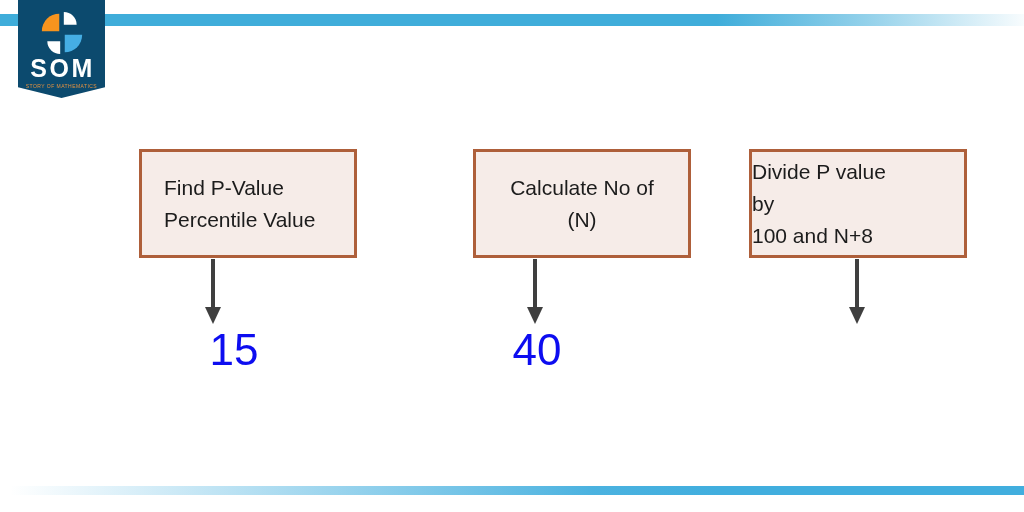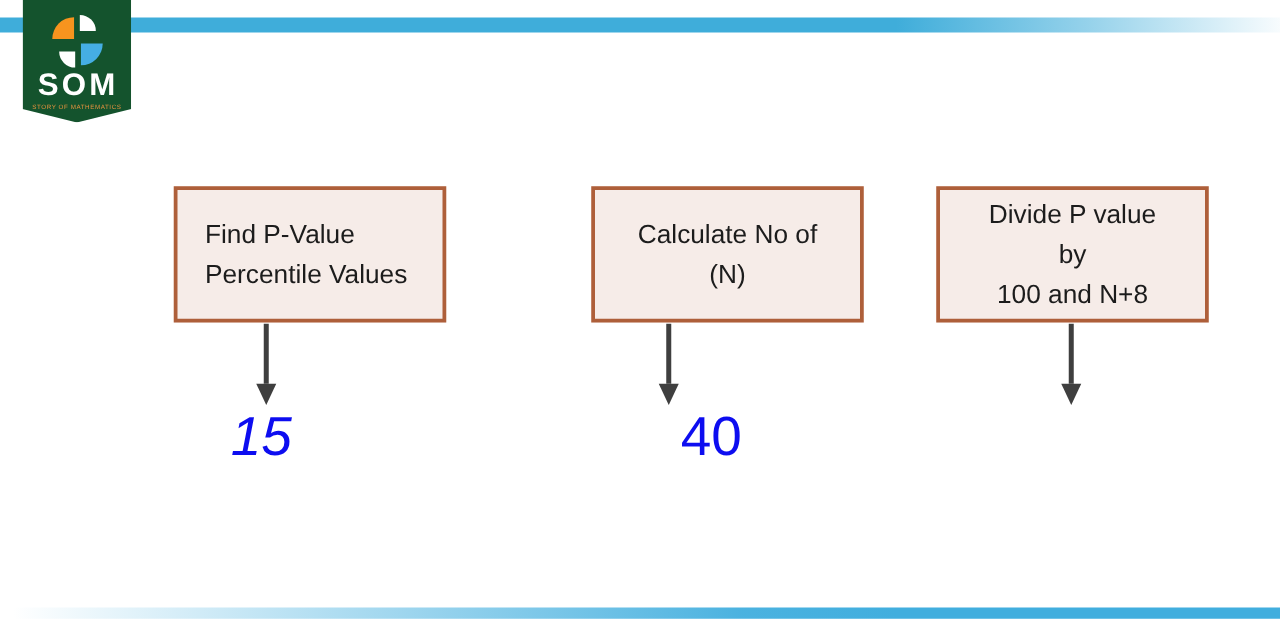--- a/index.html
+++ b/index.html
@@ -14,21 +14,21 @@
     background:linear-gradient(90deg,#3fadda 0%,#3fadda 70%,rgba(63,173,218,0.55) 85%,rgba(63,173,218,0.04) 100%);
   }
   .bottom-bar{
     position:absolute;left:0;top:486px;width:1024px;height:9px;
     background:linear-gradient(90deg,rgba(65,174,222,0) 1%,rgba(65,174,222,0.45) 28%,rgba(65,174,222,0.95) 58%,#41aede 70%,#41aede 100%);
   }
 
   
   .banner{
     position:absolute;left:18px;top:0;width:87px;height:98px;
-    background:#14532d;
+    background:#0c4a6e;
     clip-path:polygon(0 0,100% 0,100% 89%,50% 100%,0 89%);
     display:flex;flex-direction:column;align-items:center;
     padding-top:11px;box-sizing:border-box;z-index:5;
   }
   .logo-icon{width:44px;height:44px;display:block;}
   .logo-text{
     color:#ffffff;font-weight:bold;font-size:25px;letter-spacing:2.5px;
     line-height:1;margin-top:1px;margin-left:2px;
   }
   .logo-tagline{
@@ -38,40 +38,40 @@
 
   
   .box{
     position:absolute;top:149px;width:218px;height:109px;box-sizing:border-box;
     background:#f6ece8;border:3px solid #ae5f3a;
     display:flex;flex-direction:column;justify-content:center;
     font-size:21px;line-height:32px;color:#1c1c1c;
   }
   .box1{left:104px;padding-left:22px;text-align:left;margin-left:35px;}
   .box2{left:425px;text-align:center;margin-left:48px;}
-  .box3{left:749px;text-align:center;}
+  .box3{left:749px;}
 
   
   .arrow{position:absolute;top:259px;display:flex;flex-direction:column;align-items:center;}
   .arrow .shaft{width:4px;height:48px;background:#3f3f3f;}
   .arrow .head{
     width:0;height:0;border-left:8px solid transparent;border-right:8px solid transparent;
     border-top:17px solid #3f3f3f;
   }
   .a1{left:205px;} 
   .a2{left:527px;} 
   .a3{left:849px;} 
 
   
   .value{
     position:absolute;top:328px;transform:translateX(-50%);
     color:#0d0df0;font-size:44px;line-height:1;white-space:nowrap;
   }
-  .v1{left:209px;font-style:italic;}
-  .v2{left:537px;margin-left:32px;}
+  .v1{left:234px;}
+  .v2{left:537px;}
   .v3{left:891px;}
 </style>
 </head>
 <body>
 
 <div class="canvas">
 
   <div class="top-bar"></div>
   <div class="bottom-bar"></div>
 
@@ -81,21 +81,21 @@
       <path d="M26 15 L26 1 A14 14 0 0 1 40 15 Z" fill="#ffffff"></path>
       <path d="M22 33 L22 47 A14 14 0 0 1 8 33 Z" fill="#ffffff"></path>
       <path d="M27 26 L46 26 A19 19 0 0 1 27 45 Z" fill="#45aee4"></path>
     </svg>
     <div class="logo-text">SOM</div>
     <div class="logo-tagline">STORY OF MATHEMATICS</div>
   </div>
 
   <div class="box box1">
     <div class="line">Find P-Value</div>
-    <div class="line">Percentile Values</div>
+    <div class="line">Percentile Value</div>
   </div>
 
   <div class="box box2">
     <div class="line">Calculate No of</div>
     <div class="line">(N)</div>
   </div>
 
   <div class="box box3">
     <div class="line">Divide P value</div>
     <div class="line">by</div>

